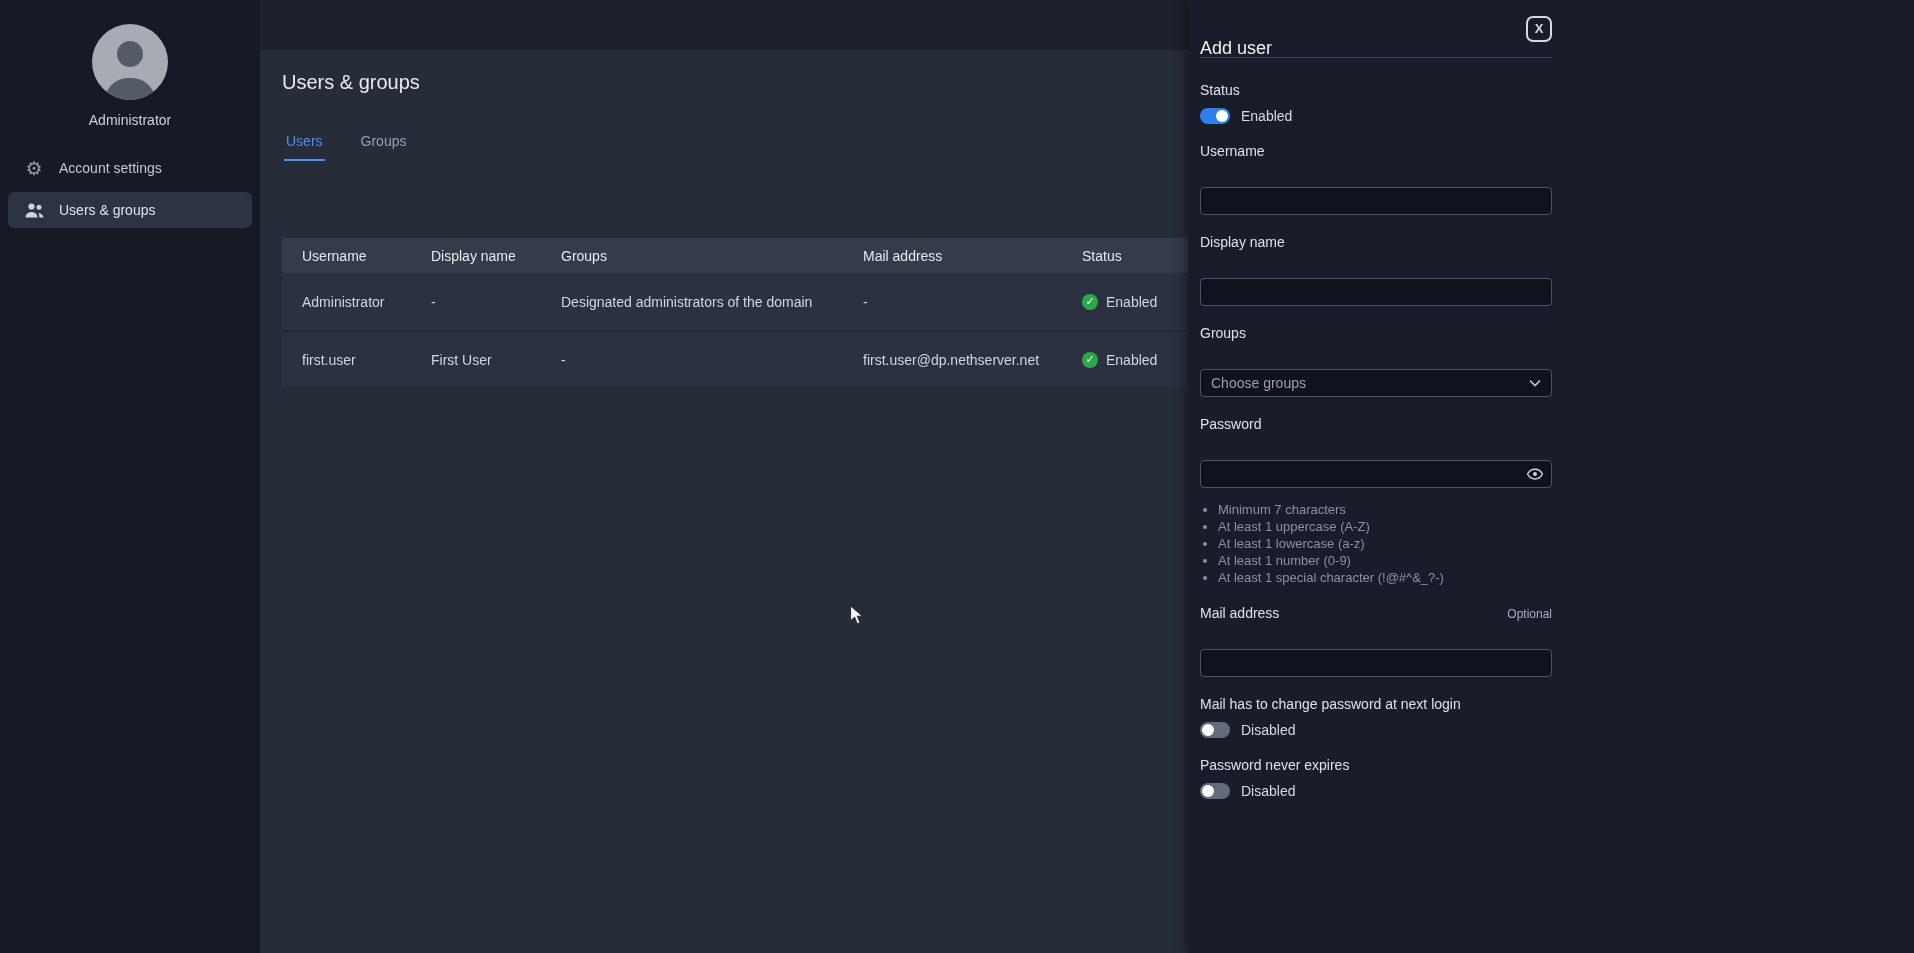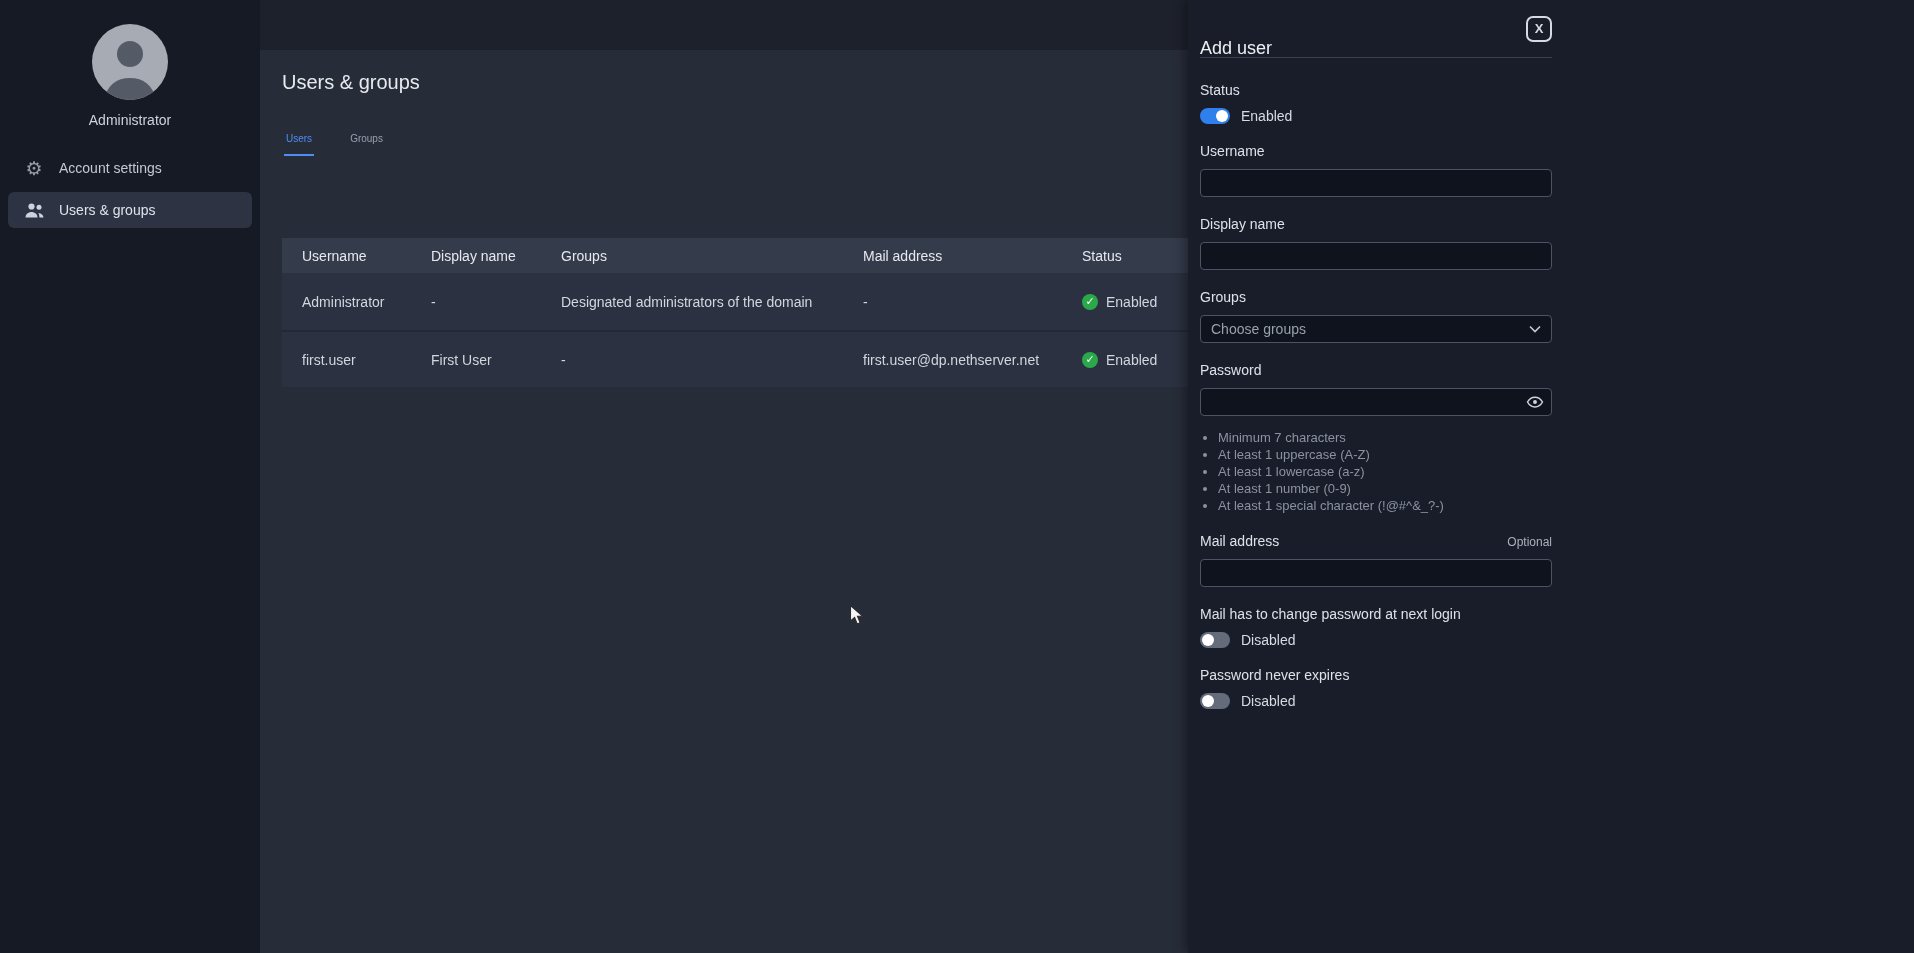--- a/index.html
+++ b/index.html
@@ -18,21 +18,21 @@
   .side-nav { margin-top:22px; display:flex; flex-direction:column; gap:6px; }
   .side-item { display:flex; align-items:center; gap:15px; height:36px; padding-left:24px; color:#c3c9d3; font-size:14px; cursor:pointer; }
   .side-item .ic { width:20px; display:flex; justify-content:center; align-items:center; }
   .gear-glyph { font-size:19px; color:#959daa; line-height:1; }
   .side-item.active { background:#2d3343; border-radius:6px; margin:0 8px; padding-left:16px; color:#dfe3ea; }
 
   
   .topbar { position:absolute; left:260px; top:0; right:0; height:50px; background:#1d212c; }
   .page-title { position:absolute; left:282px; top:71px; font-size:20px; font-weight:400; color:#e8eaee; }
   .tabs { position:absolute; left:284px; top:133px; display:flex; gap:34px; }
-  .tab { font-size:10px; padding:0 2px 10px; color:#98a0ad; cursor:pointer;text-align:center; }
+  .tab { font-size:14px; padding:0 2px 10px; color:#98a0ad; cursor:pointer;text-align:center; }
   .tab.active { color:#4e8df6; border-bottom:2px solid #4e8df6; }
 
   
   .table { position:absolute; left:282px; top:238px; width:1338px; }
   .trow { display:grid; grid-template-columns:129px 130px 302px 219px 1fr; align-items:center; padding-left:20px; }
   .thead { height:35px; background:#343b4b; color:#e6e9ee; font-size:14px; }
   .tdata { height:57px; background:#2b3140; color:#d2d6de; font-size:14px; cursor:pointer; }
   .tdata + .tdata { border-top:2px solid #232834; }
   .status-cell { display:flex; align-items:center; gap:8px; }
   .check-circle { width:16px; height:16px; border-radius:50%; background:#2ba84a; color:#fff; font-size:11px; display:flex; align-items:center; justify-content:center; flex:none; }
@@ -41,21 +41,21 @@
   .panel { position:absolute; left:1188px; top:0; width:726px; height:100%; background:#191d2a; z-index:30; box-shadow:-4px 0 10px rgba(0,0,0,.35); }
   .panel-col { width:364px; padding-left:12px; }
   .panel-head { height:58px; display:flex; align-items:center; justify-content:space-between; border-bottom:1px solid #39404f; }
   .panel-title { font-size:18px; font-weight:400; color:#eef0f4;margin-top:40px; }
   .close-btn { width:26px; height:26px; border:2px solid #d6dbe3; border-radius:7px; background:transparent; color:#d6dbe3; font-size:13px; font-weight:700; display:flex; align-items:center; justify-content:center; cursor:pointer; font-family:inherit; padding:0; }
   .group { margin-top:19px; }
   .group.first { margin-top:24px; }
   .flabel { font-size:14px; color:#dde1e8; line-height:17px; }
   .label-row { display:flex; justify-content:space-between; align-items:center; width:352px; }
   .opt { font-size:12px; color:#a9b0bd; }
-  .control { margin-top:9px;border-radius:13px; }
+  .control { margin-top:27px;border-radius:13px; }
   .tinput { width:352px; height:28px; background:#0f131d; border:1px solid #4b5365; border-radius:4px; color:#e6e9ee; font-size:14px; padding:0 10px; font-family:inherit; outline:none; }
   .pw-wrap { position:relative; width:352px; }
   .pw-wrap .tinput { width:100%; padding-right:34px; }
   .eye-btn { position:absolute; right:8px; top:50%; transform:translateY(-50%); background:none; border:none; padding:0; cursor:pointer; display:flex; }
   .select { width:352px; height:28px; background:#0f131d; border:1px solid #4b5365; border-radius:4px; display:flex; align-items:center; justify-content:space-between; padding:0 10px; color:#98a0ae; font-size:14px; cursor:pointer; }
   .toggle-row { margin-top:9px; display:flex; align-items:center; gap:11px; }
   .toggle { width:30px; height:16px; border-radius:8px; position:relative; cursor:pointer; flex:none; }
   .toggle.on { background:#2f80ed; }
   .toggle.off { background:#646c7c; }
   .knob { position:absolute; top:2px; width:12px; height:12px; border-radius:50%; background:#fff; }

